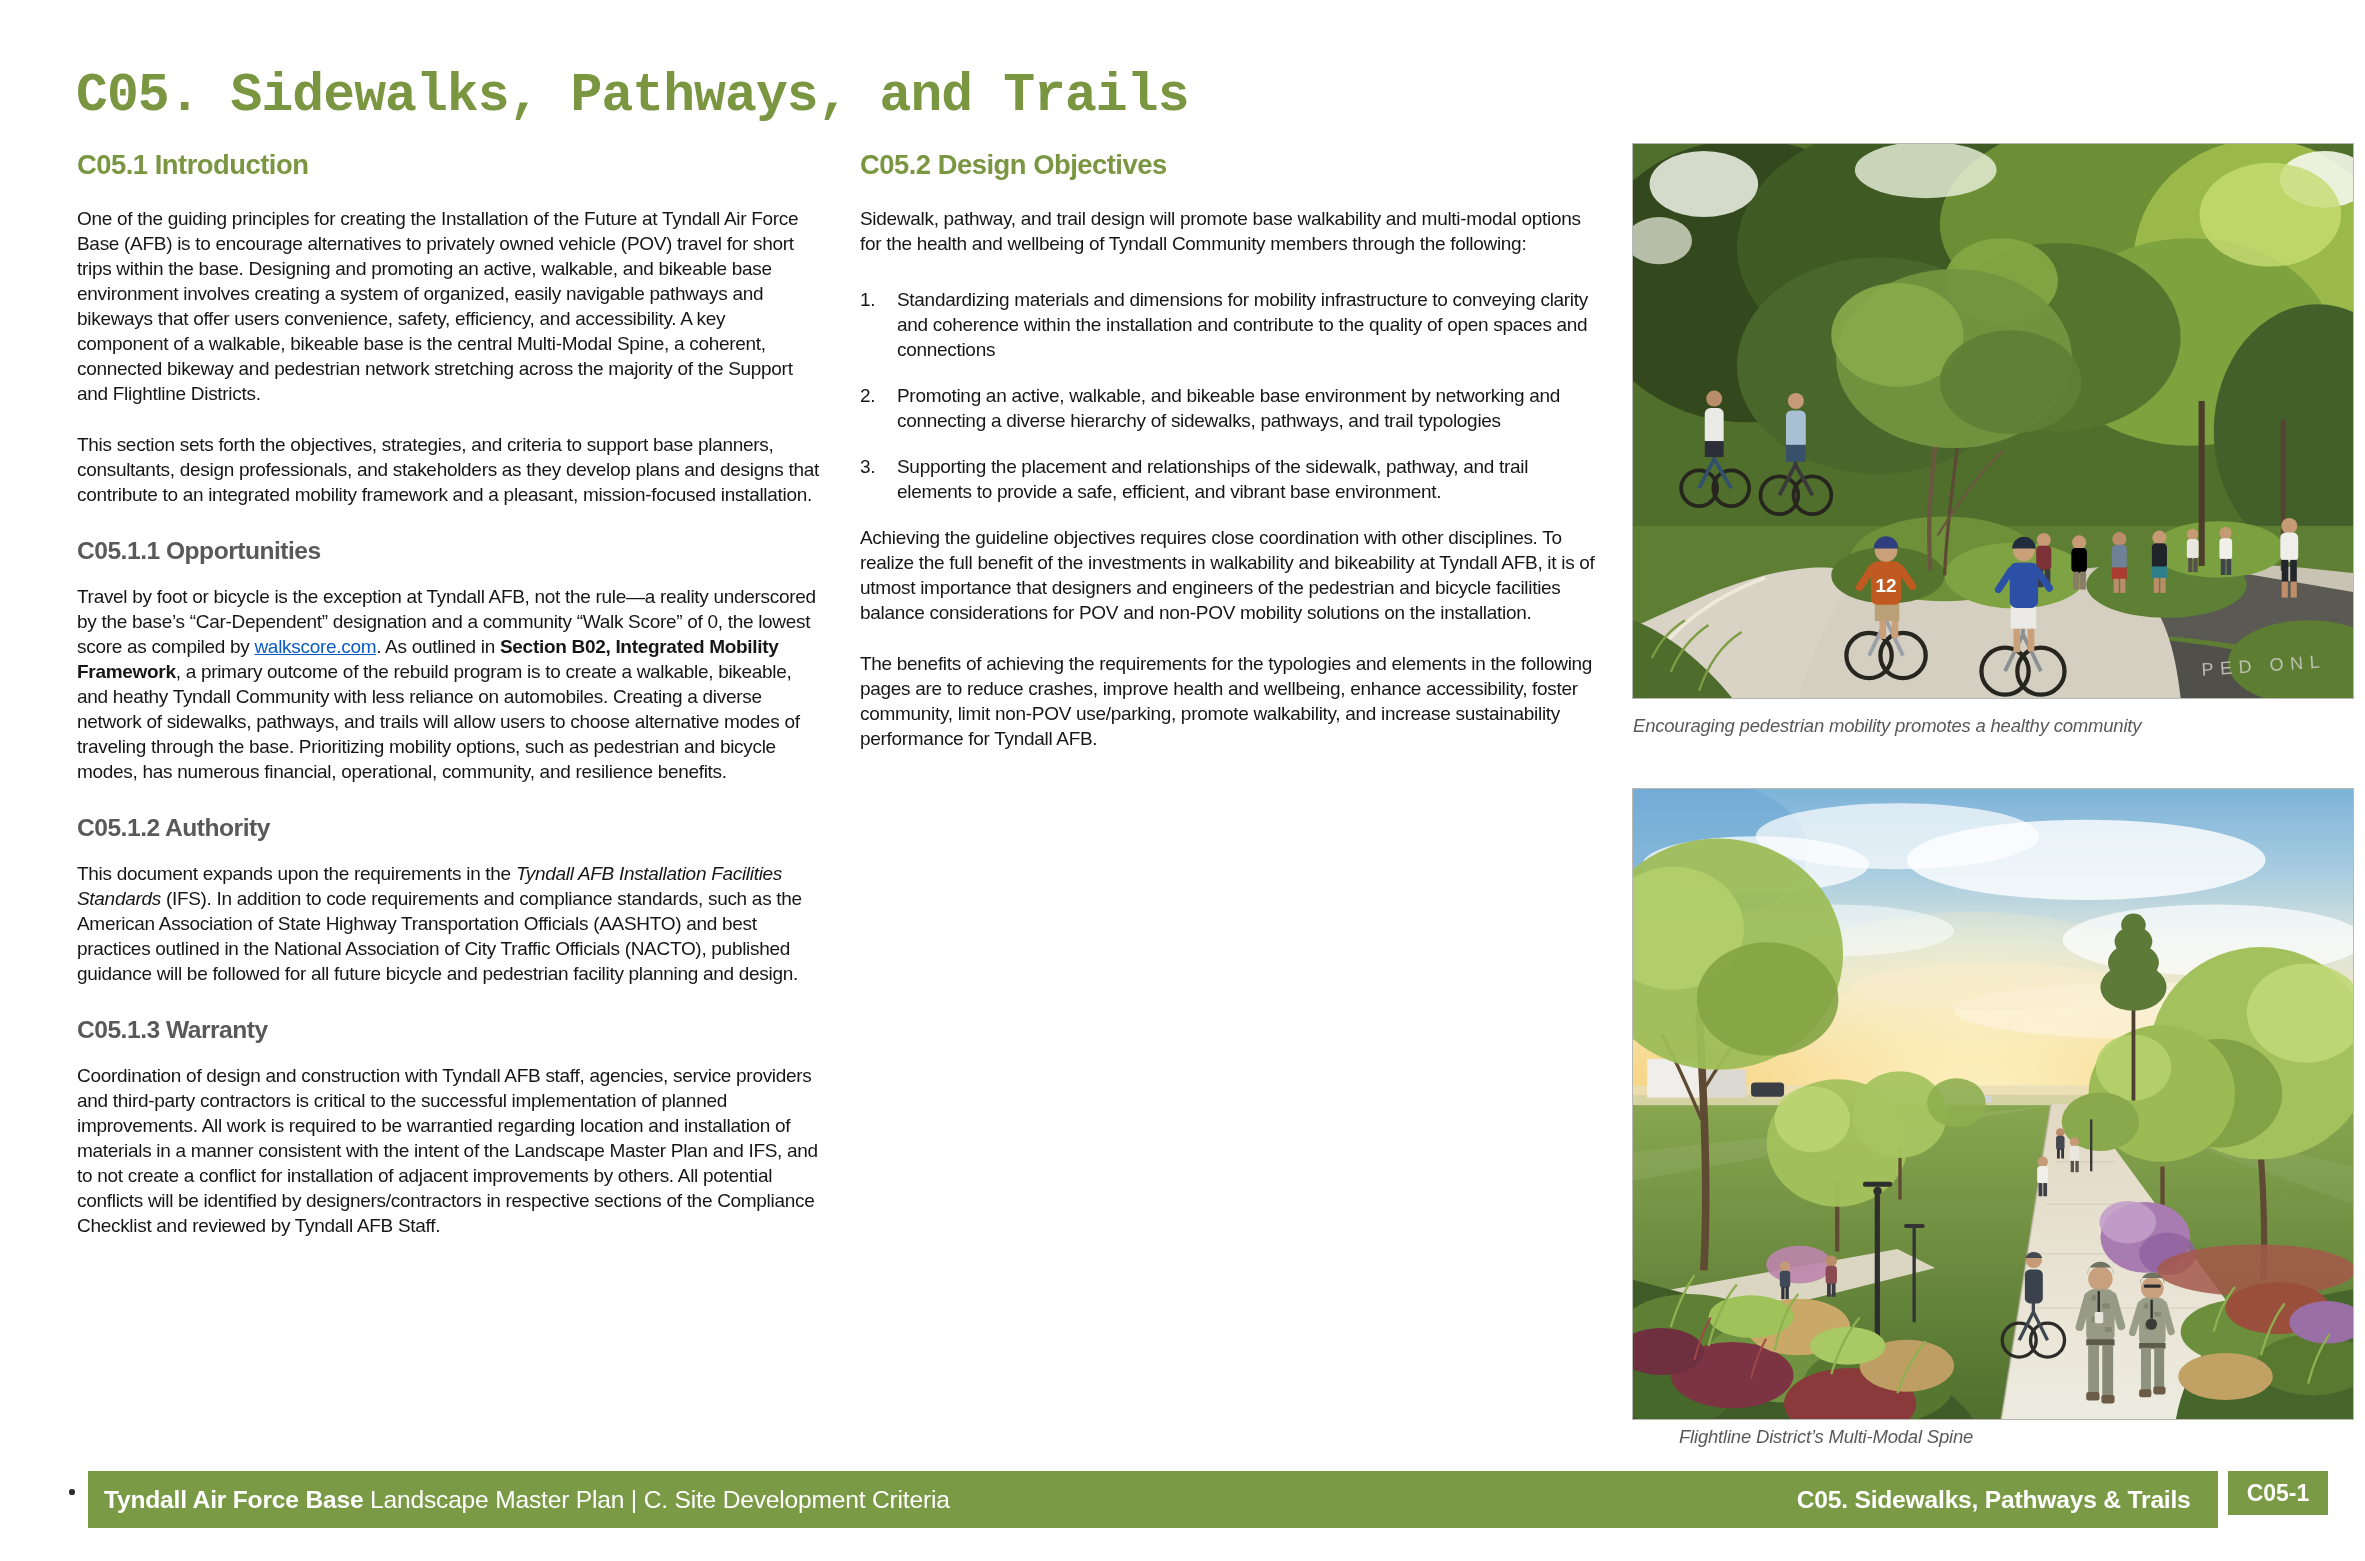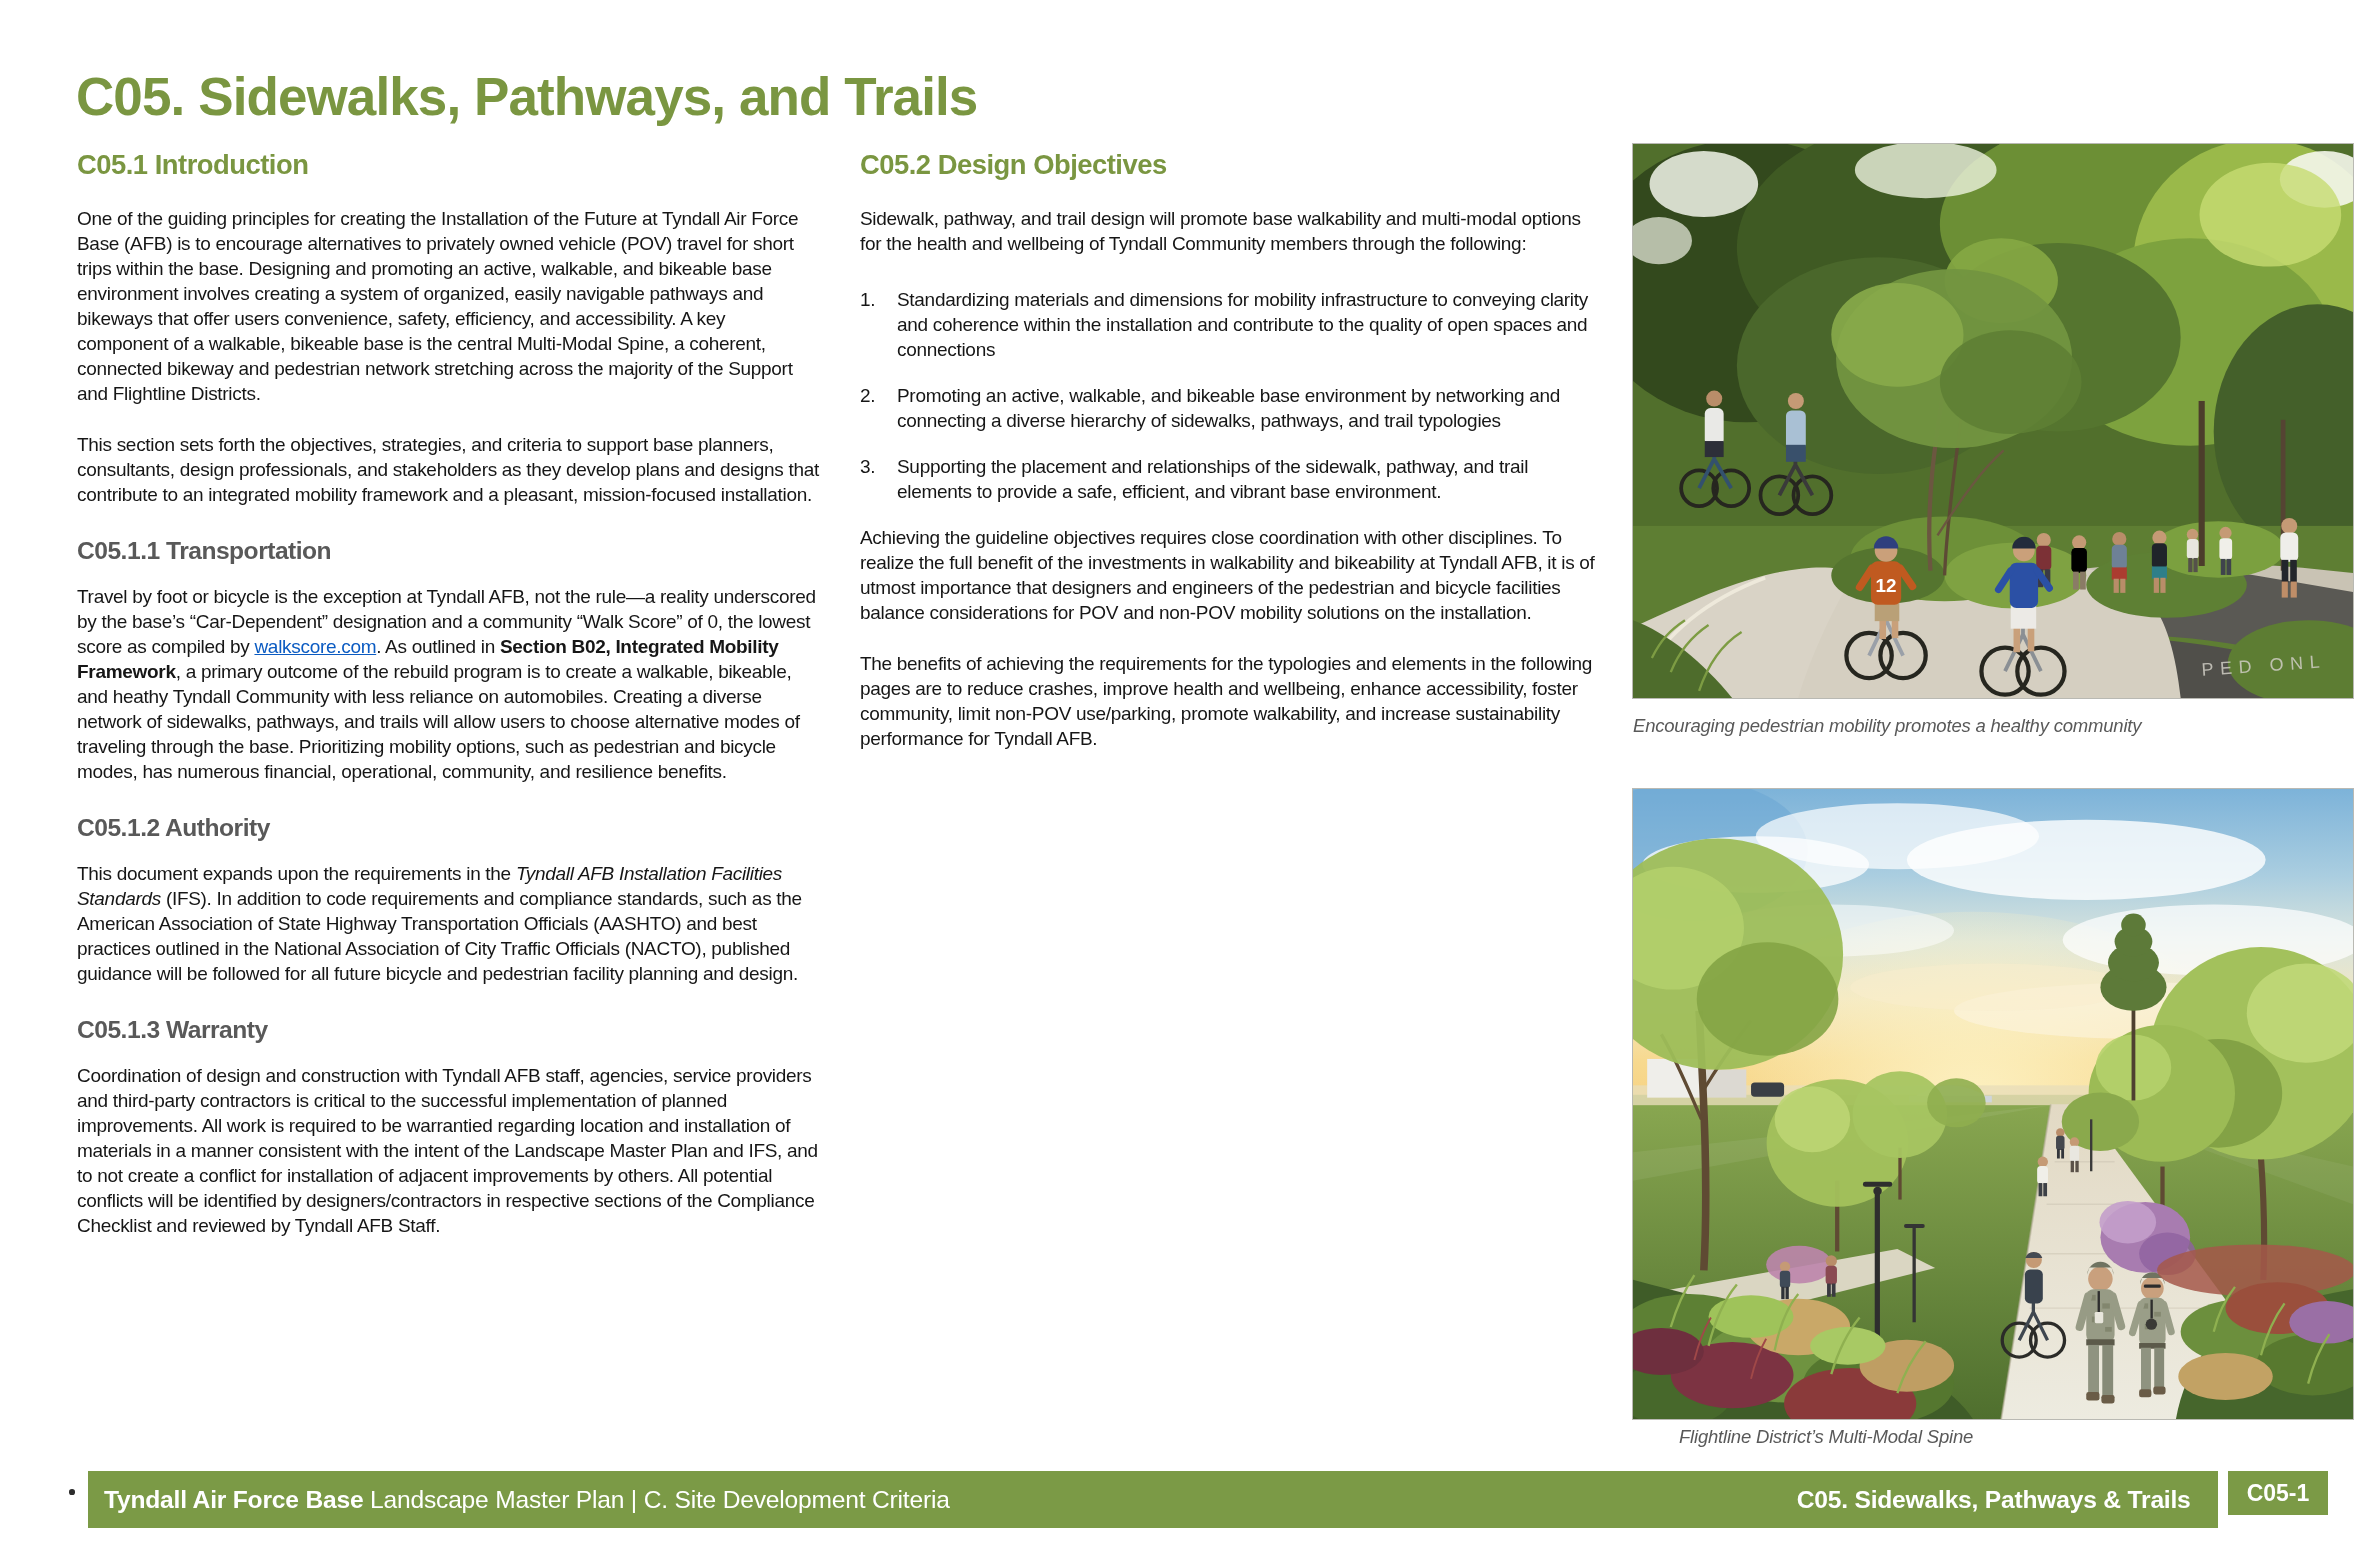--- a/index.html
+++ b/index.html
@@ -1,19 +1,19 @@
 <!DOCTYPE html>
 <html style="font-size:7.6px"><head>
 <meta charset="utf-8">
 <style>
   html,body{margin:0;padding:0;background:#ffffff;}
   body{width:2413px;height:1561px;position:relative;font-family:"Liberation Sans",sans-serif;color:#161616;}
   .page{position:absolute;inset:0;background:#ffffff;overflow:hidden;}
 
-  .doc-title{position:absolute;left:76px;top:70px;font-size:53px;font-weight:700;color:#7a9641;letter-spacing:-0.9px;line-height:1;white-space:nowrap;}
+  .doc-title{position:absolute;left:76px;top:70px;font-size:53px;font-weight:700;color:#7a9641;letter-spacing:-0.9px;line-height:1;white-space:nowrap;font-family:Liberation Mono, monospace;}
 
   .col{position:absolute;top:150px;font-size:19px;line-height:25px;letter-spacing:-0.3px;}
   .col-left{left:77px;width:744px;}
   .col-mid{left:860px;width:739px;}
 
   .h2{font-size:27.4px;font-weight:700;color:#7a9641;letter-spacing:-0.5px;line-height:1.1;margin:0 0 25.5px 0;}
   .h3{font-size:24.6px;font-weight:700;color:#595959;letter-spacing:-0.5px;line-height:1.1;margin:30px 0 20px 0;}
   .para{margin:0 0 26.5px 0;}
   .para:last-child{margin-bottom:0;}
   .bold{font-weight:700;}
@@ -44,21 +44,21 @@
 
 <div class="page">
 
   <div class="doc-title">C05. Sidewalks, Pathways, and Trails</div>
 
   <div class="col col-left">
     <div class="h2">C05.1 Introduction</div>
     <p class="para">One of the guiding principles for creating the Installation of the Future at Tyndall Air Force Base (AFB) is to encourage alternatives to privately owned vehicle (POV) travel for short trips within the base. Designing and promoting an active, walkable, and bikeable base environment involves creating a system of organized, easily navigable pathways and bikeways that offer users convenience, safety, efficiency, and accessibility. A key component of a walkable, bikeable base is the central Multi-Modal Spine, a coherent, connected bikeway and pedestrian network stretching across the majority of the Support and Flightline Districts.</p>
     <p class="para">This section sets forth the objectives, strategies, and criteria to support base planners, consultants, design professionals, and stakeholders as they develop plans and designs that contribute to an integrated mobility framework and a pleasant, mission-focused installation.</p>
 
-    <div class="h3">C05.1.1 Transportation</div>
+    <div class="h3">C05.1.1 Opportunities</div>
     <p class="para"><span>Travel by foot or bicycle is the exception at Tyndall AFB, not the rule—a reality underscored by the base’s “Car-Dependent” designation and a community “Walk Score” of 0, the lowest score as compiled by </span><span class="link">walkscore.com</span><span>. As outlined in </span><span class="bold">Section B02, Integrated Mobility Framework</span><span>, a primary outcome of the rebuild program is to create a walkable, bikeable, and heathy Tyndall Community with less reliance on automobiles. Creating a diverse network of sidewalks, pathways, and trails will allow users to choose alternative modes of traveling through the base. Prioritizing mobility options, such as pedestrian and bicycle modes, has numerous financial, operational, community, and resilience benefits.</span></p>
 
     <div class="h3">C05.1.2 Authority</div>
     <p class="para"><span>This document expands upon the requirements in the </span><span class="italic">Tyndall AFB Installation Facilities Standards</span><span> (IFS). In addition to code requirements and compliance standards, such as the American Association of State Highway Transportation Officials (AASHTO) and best practices outlined in the National Association of City Traffic Officials (NACTO), published guidance will be followed for all future bicycle and pedestrian facility planning and design.</span></p>
 
     <div class="h3">C05.1.3 Warranty</div>
     <p class="para">Coordination of design and construction with Tyndall AFB staff, agencies, service providers and third-party contractors is critical to the successful implementation of planned improvements. All work is required to be warrantied regarding location and installation of materials in a manner consistent with the intent of the Landscape Master Plan and IFS, and to not create a conflict for installation of adjacent improvements by others. All potential conflicts will be identified by designers/contractors in respective sections of the Compliance Checklist and reviewed by Tyndall AFB Staff.</p>
   </div>
 
   <div class="col col-mid">

